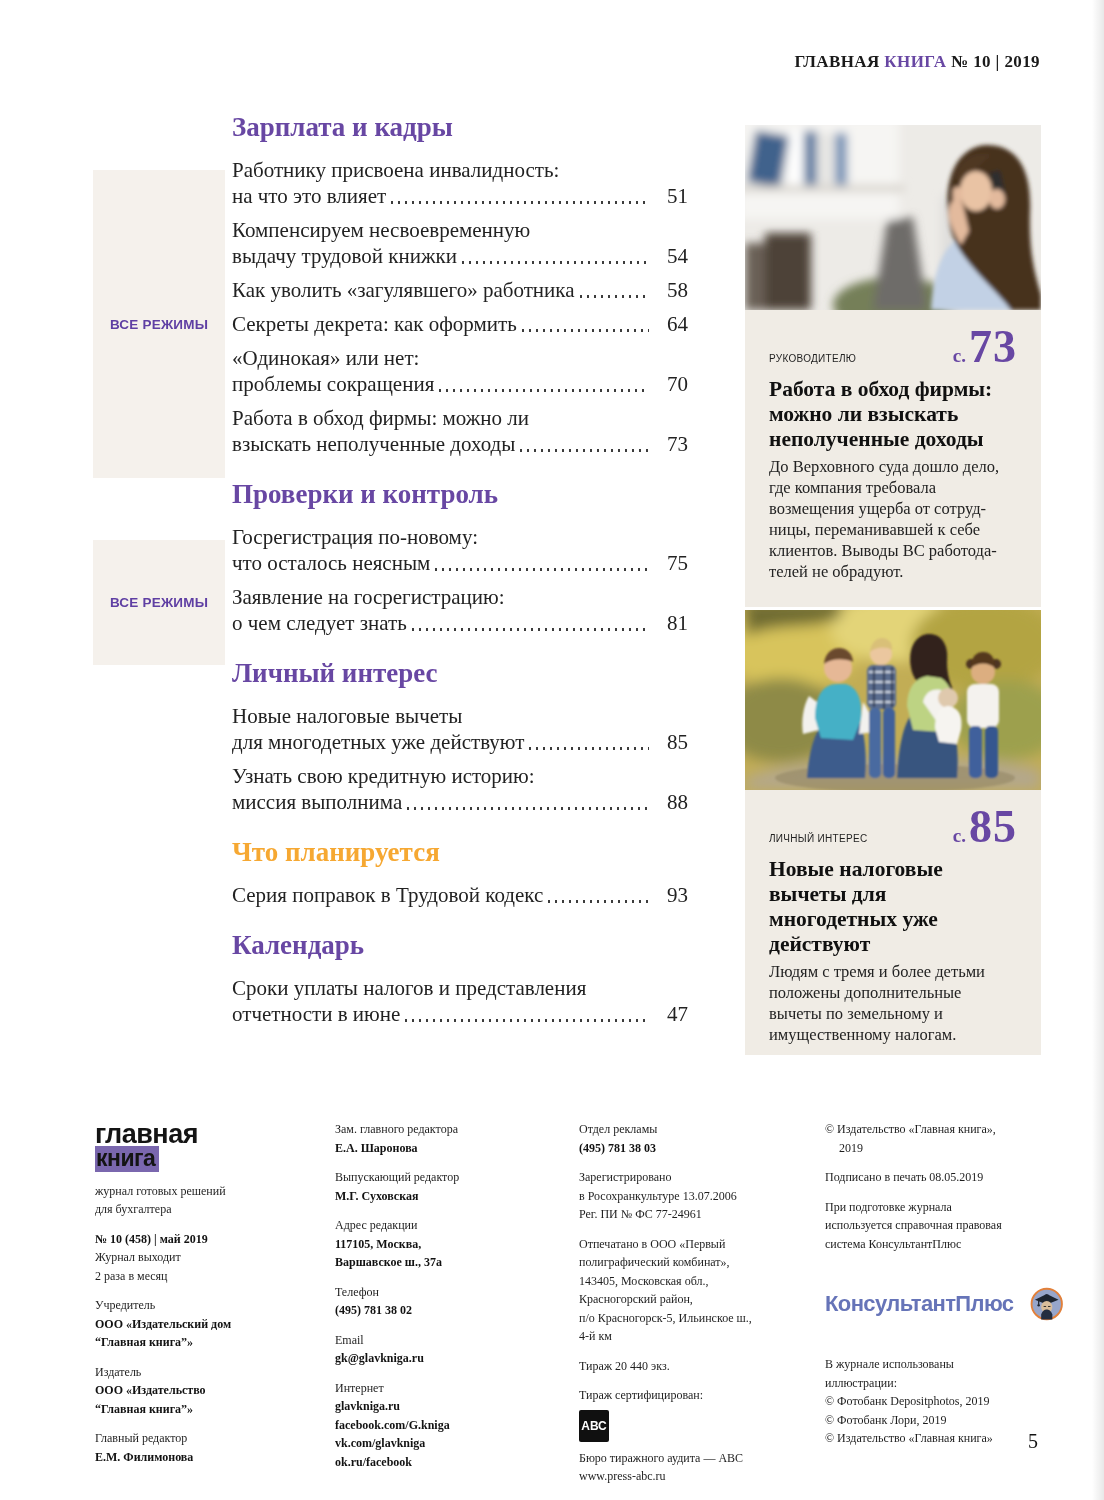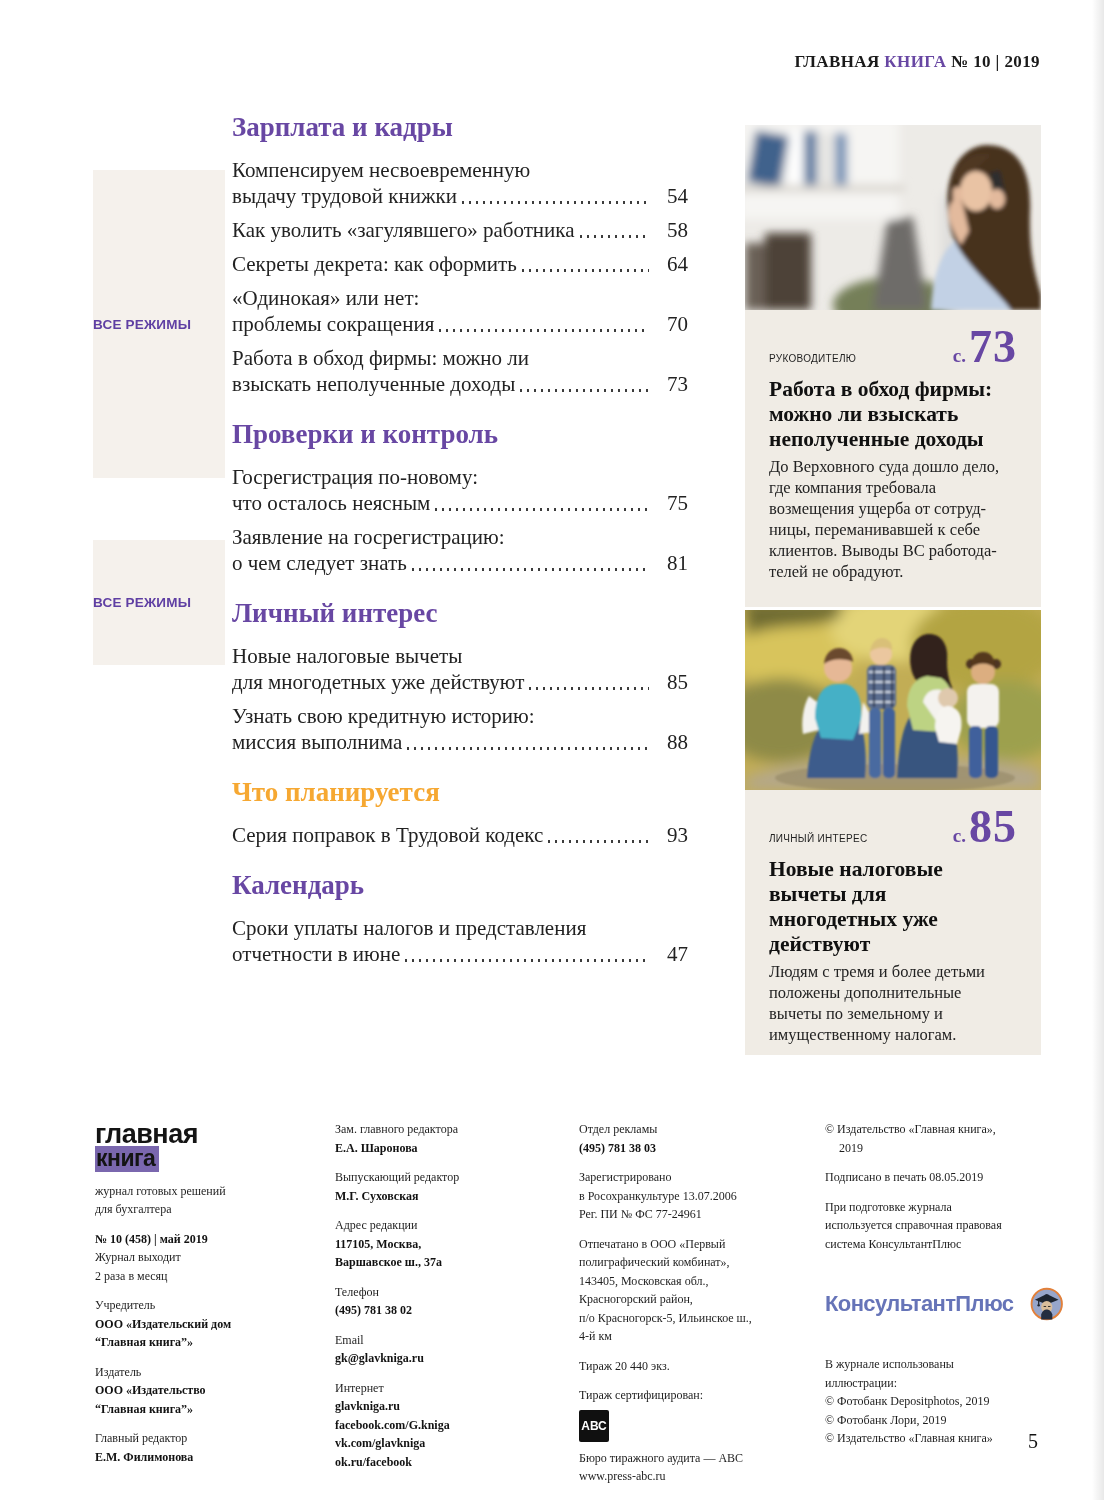--- a/index.html
+++ b/index.html
@@ -5,21 +5,21 @@
   html,body{margin:0;padding:0;}
   body{
     width:1104px;height:1500px;position:relative;overflow:hidden;
     background:#ffffff;color:#1a1a1a;
     font-family:"Liberation Serif","DejaVu Serif",serif;
   }
   
   .pg-header{position:absolute;top:52px;right:64px;font-weight:bold;font-size:17px;letter-spacing:.4px;white-space:nowrap;text-align:center;}
   .pg-header .purple{color:#6847a3;}
   
-  .sidebox{position:absolute;left:93px;width:132px;background:#f5f1ec;display:flex;align-items:center;justify-content:flex-start;}
+  .sidebox{position:absolute;left:93px;width:132px;background:#f5f1ec;display:flex;align-items:center;justify-content:center;}
   .sb1{top:170px;height:308px;}
   .sb2{top:540px;height:125px;}
   .sidebox span{font-family:"Liberation Sans","DejaVu Sans",sans-serif;font-weight:bold;font-size:13.5px;color:#5f3fa3;letter-spacing:.2px;}
   
   .toc{position:absolute;left:232px;top:112px;width:456px;}
   .sec-h{font-size:27px;font-weight:bold;color:#6847a3;margin:22px 0 14px;}
   .sec-h.orange{color:#f6a832;}
   .toc-sec:first-child .sec-h{margin-top:0;}
   .toc-item{margin-bottom:8px;font-size:21px;line-height:26px;color:#222;}
   .flexline{display:flex;align-items:baseline;}
@@ -70,20 +70,28 @@
   <span>ВСЕ РЕЖИМЫ</span>
 </div>
 <div class="sidebox sb2">
   <span>ВСЕ РЕЖИМЫ</span>
 </div>
 
 <div class="toc">
 
   <div class="toc-sec">
     <h2 class="sec-h">Зарплата и кадры</h2>
+    <div class="toc-item">
+      <div>Работнику присвоена инвалидность:</div>
+      <div class="flexline">
+        <span class="tl-text">на что это влияет</span>
+        <span class="leader"></span>
+        <span class="pg-num">51</span>
+      </div>
+    </div>
     <div class="toc-item">
       <div>Компенсируем несвоевременную</div>
       <div class="flexline">
         <span class="tl-text">выдачу трудовой книжки</span>
         <span class="leader"></span>
         <span class="pg-num">54</span>
       </div>
     </div>
     <div class="toc-item">
       <div class="flexline">

